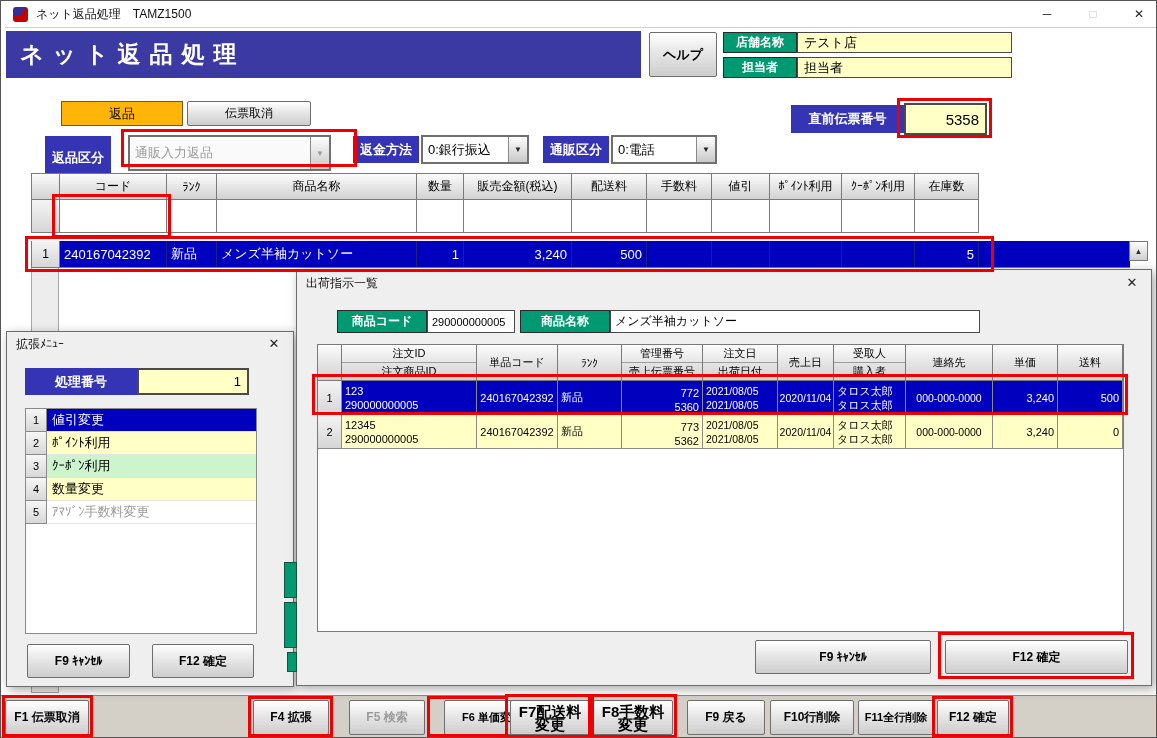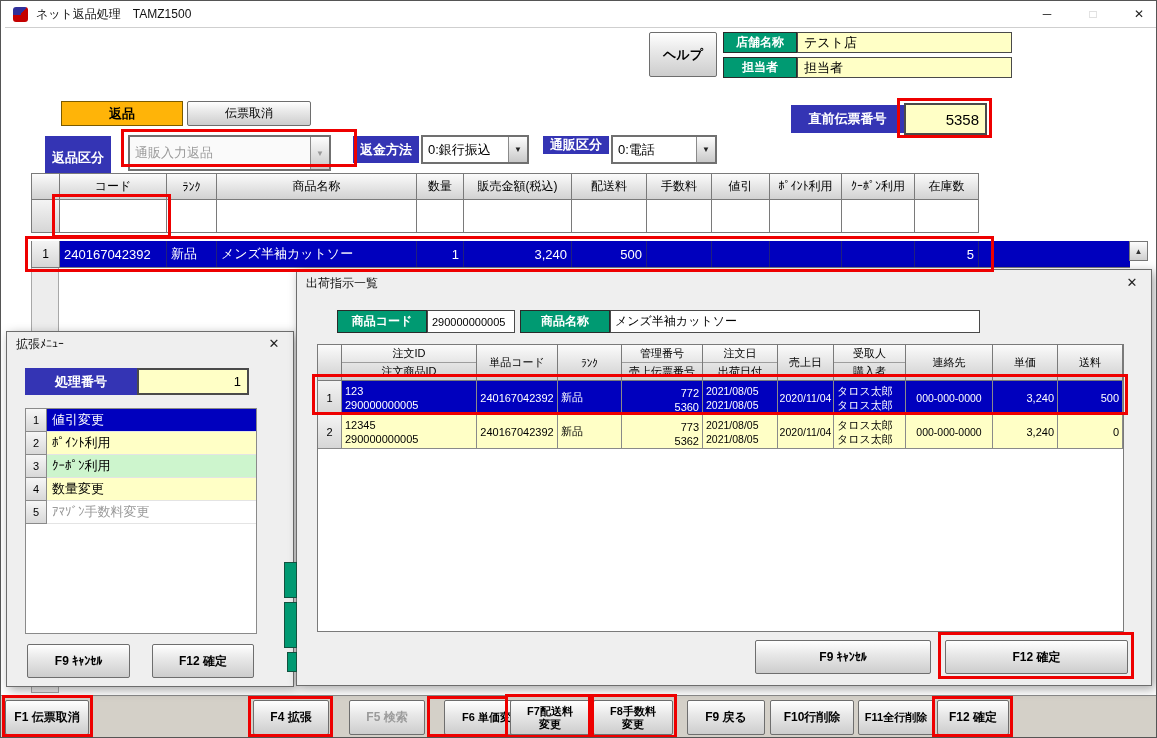--- a/index.html
+++ b/index.html
@@ -12,23 +12,23 @@
   .appicon { width:15px; height:15px; border-radius:3px; background:conic-gradient(from 40deg,#c40000 0 62%,#30309a 62% 100%); margin-right:8px; flex:0 0 auto; }
   .wtitle { font-size:12px; color:#111; }
   .wbtns { margin-left:auto; display:flex; height:100%; }
   .wbtn { width:46px; display:flex; align-items:center; justify-content:center; font-size:12px; color:#222; }
   .wbtn.dis { color:#c6c6c6; }
 
   .hdr { background:#3A3AA2; color:#fff; display:flex; align-items:center; padding-left:14px; font-size:23px; font-weight:bold; letter-spacing:9px; }
 
   .btn { background:linear-gradient(#ffffff,#e9e9e9 40%,#cdcdcd); border:1px solid #6e6e6e; border-radius:2px; display:flex; align-items:center; justify-content:center; font-size:12px; font-weight:bold; color:#000; }
   .btn.dis { color:#9b9b9b; }
-  .two { flex-direction:column; line-height:13px; font-size:11px; }
-
-  .orange { background:#FFB408; border:1px solid #7a5a00; display:flex; align-items:center; justify-content:center; font-size:13px; font-weight:bold; }
+  .two { flex-direction:column; line-height:13px; font-size:15px; }
+
+  .orange { background:#FFB408; border:1px solid #7a5a00; display:flex; align-items:center; justify-content:center; font-size:13px; font-weight:normal; }
   .bluelab { background:#3434B4; color:#fff; font-weight:bold; font-size:13px; display:flex; align-items:center; justify-content:center; }
   .greenlab { background:#009A72; color:#fff; font-weight:bold; font-size:12px; display:flex; align-items:center; justify-content:center; border:1px solid #2a2a2a; }
   .yfield { background:#FFFFC6; border:1px solid #4a4a4a; font-size:13px; display:flex; align-items:center; padding:0 6px; }
   .wfield { background:#fff; border:1px solid #4a4a4a; font-size:12px; display:flex; align-items:center; padding:0 4px; }
 
   .combo { background:#fff; border:2px solid #707070; display:flex; align-items:center; font-size:13px; padding-left:5px; }
   .combo .arr { margin-left:auto; align-self:stretch; width:19px; background:linear-gradient(#fdfdfd,#c9c9c9); border-left:1px solid #8a8a8a; display:flex; align-items:center; justify-content:center; font-size:8px; color:#222; }
   .combo.dis { color:#9a9a9a; background:#fafafa; }
 
   
@@ -86,20 +86,23 @@
   <div class="c titlebar" style="left:4px;top:0;width:1157px;height:27px">
     <span class="appicon"></span>
     <span class="wtitle">ネット返品処理　TAMZ1500</span>
     <span class="wbtns">
       <span class="wbtn">─</span>
       <span class="wbtn dis">□</span>
       <span class="wbtn">✕</span>
     </span>
   </div>
 
+  <div class="c hdr" style="left:5px;top:30px;width:635px;height:47px">
+    <span>ネット返品処理</span>
+  </div>
   <div class="c btn" style="left:648px;top:31px;width:68px;height:45px;font-size:13px">ヘルプ</div>
 
   <div class="c greenlab" style="left:722px;top:31px;width:74px;height:21px">店舗名称</div>
   <div class="c yfield" style="left:796px;top:31px;width:215px;height:21px">テスト店</div>
   <div class="c greenlab" style="left:722px;top:56px;width:74px;height:21px">担当者</div>
   <div class="c yfield" style="left:796px;top:56px;width:215px;height:21px">担当者</div>
 
   <div class="c orange" style="left:60px;top:100px;width:122px;height:25px">返品</div>
   <div class="c btn" style="left:186px;top:100px;width:124px;height:25px;font-weight:normal">伝票取消</div>
 
@@ -111,21 +114,21 @@
     <span>通販入力返品</span>
     <span class="arr" style="color:#9a9a9a">▼</span>
   </div>
 
   <div class="c bluelab" style="left:352px;top:135px;width:66px;height:27px">返金方法</div>
   <div class="c combo" style="left:420px;top:134px;width:108px;height:29px">
     <span>0:銀行振込</span>
     <span class="arr">▼</span>
   </div>
 
-  <div class="c bluelab" style="left:542px;top:135px;width:66px;height:18px">通販区分</div>
+  <div class="c bluelab" style="left:542px;top:135px;width:66px;height:27px">通販区分</div>
   <div class="c combo" style="left:610px;top:134px;width:106px;height:29px">
     <span>0:電話</span>
     <span class="arr">▼</span>
   </div>
 
   <div class="c grow" style="left:30px;top:172px;height:27px">
     <div class="gh" style="width:28px"></div>
     <div class="gh" style="width:107px">コード</div>
     <div class="gh" style="width:50px">ﾗﾝｸ</div>
     <div class="gh" style="width:200px">商品名称</div>

